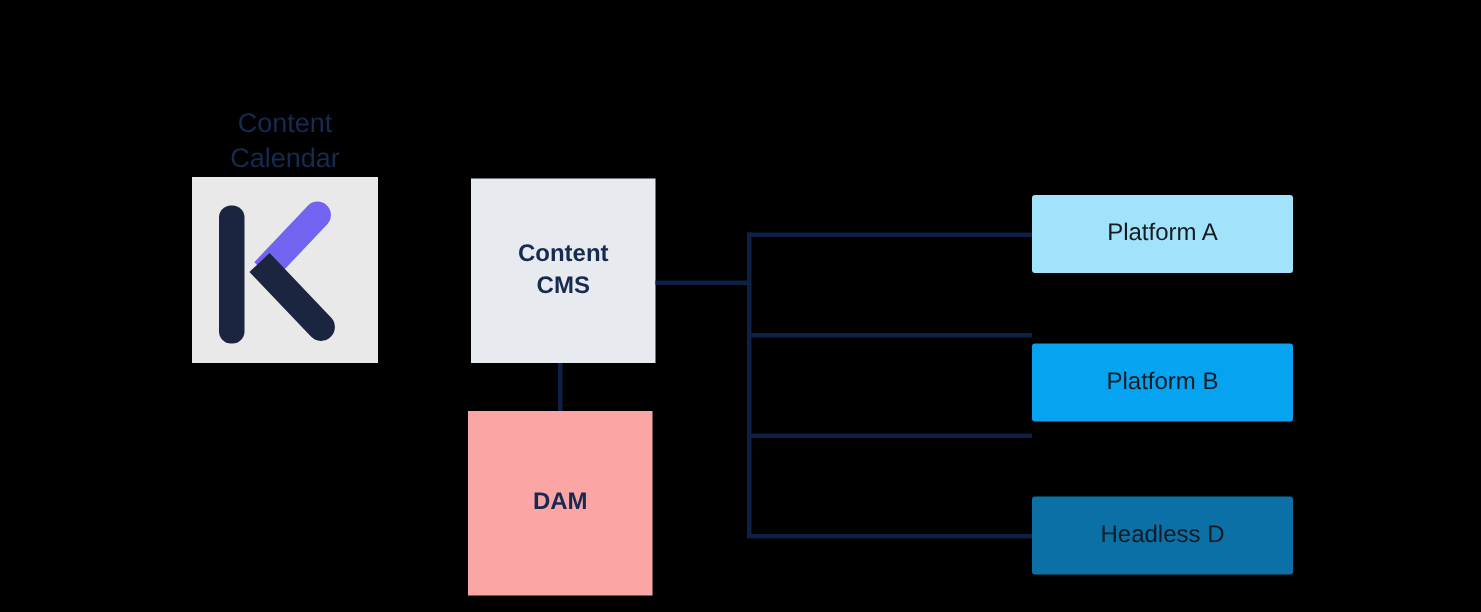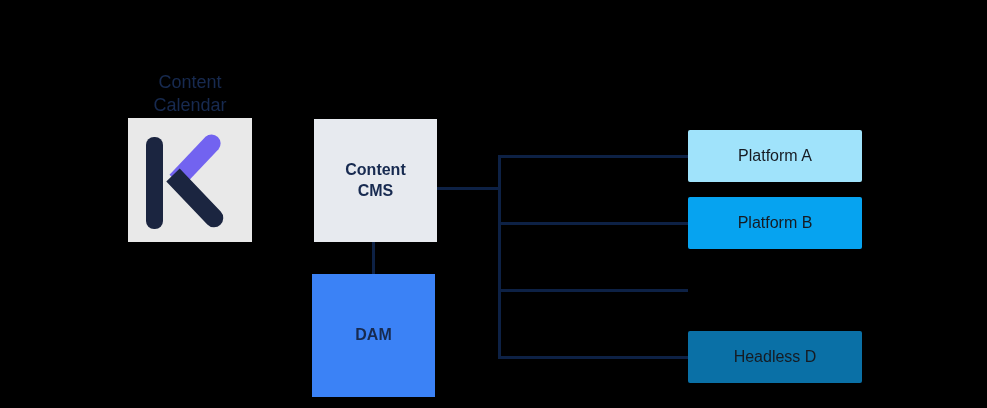--- a/index.html
+++ b/index.html
@@ -55,24 +55,24 @@
     <svg viewBox="0 0 124 124" xmlns="http://www.w3.org/2000/svg">
       <path fill="#7263F0" d="M54.5 69.2 L90.5 31.2 A9 9 0 0 0 77.5 18.8 L41.5 56.8 Z" style="fill: rgb(114, 99, 240);"></path>
       <path fill="#1B2540" d="M38.3 63.4 L51.7 50.6 L92.7 93.6 A9.25 9.25 0 0 1 79.3 106.4 Z" style="fill: rgb(27, 37, 64);"></path>
       <rect x="18" y="19" width="17" height="92" rx="8" fill="#1B2540" style="fill: rgb(27, 37, 64);"></rect>
     </svg>
   </div>
 
   <div class="node cms" style="background: rgb(231, 234, 239); color: rgb(23, 42, 80);">Content
 CMS</div>
 
-  <div class="node dam" style="background: #3b82f6; color: rgb(23, 42, 80);">DAM</div>
+  <div class="node dam" style="background: #fca5a5; color: rgb(23, 42, 80);">DAM</div>
 
   <div class="platform p-0" style="background: rgb(160, 227, 251); color: rgb(22, 27, 34);">Platform A</div>
-  <div class="platform p-1" style="background: rgb(6, 163, 240); color: rgb(22, 27, 34);">Platform B</div>
+  <div class="platform p-1" style="background: rgb(6, 163, 240); color: rgb(22, 27, 34); margin-top: 32px;">Platform B</div>
   <div class="platform p-3" style="background: rgb(10, 112, 166); color: rgb(22, 27, 34);">Headless D</div>
 
   <div class="line l-cms-spine" style="background: rgb(13, 33, 69);"></div>
   <div class="line l-spine" style="background: rgb(13, 33, 69);"></div>
   <div class="line l-branch l-branch-a" style="background: rgb(13, 33, 69);"></div>
   <div class="line l-branch l-branch-b" style="background: rgb(13, 33, 69);"></div>
   <div class="line l-branch l-branch-c" style="background: rgb(13, 33, 69);"></div>
   <div class="line l-branch l-branch-d" style="background: rgb(13, 33, 69);"></div>
   <div class="line l-cms-dam" style="background: rgb(13, 33, 69);"></div>
 

